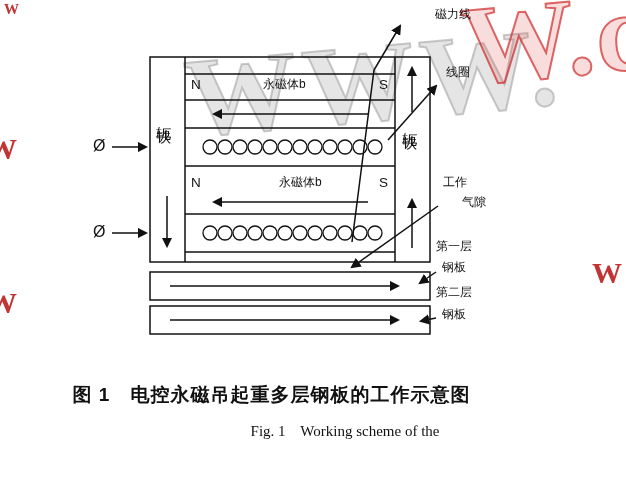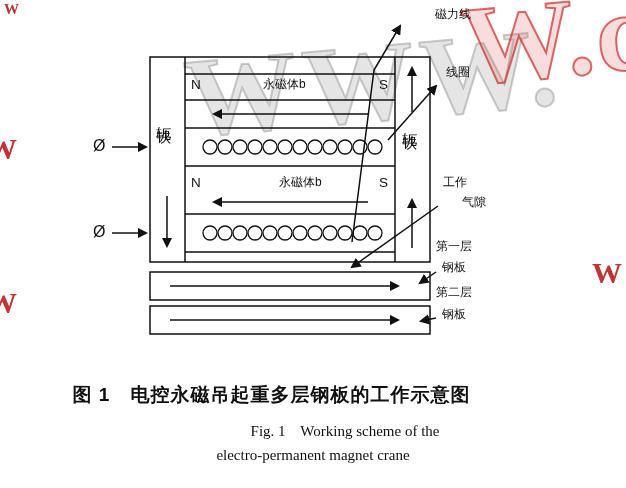--- a/index.html
+++ b/index.html
@@ -133,15 +133,14 @@
   <div class="lbl small" style="left:379px;top:176px;">S</div>
 
   <div class="lbl vert" style="left:156px;top:114px;">轭铁</div>
   <div class="lbl vert" style="left:402px;top:120px;">轭铁</div>
 
   <div class="lbl" style="left:93px;top:138px;font-size:16px;">Ø</div>
   <div class="lbl" style="left:93px;top:224px;font-size:16px;">Ø</div>
 
   <div class="cap-zh">图 1　电控永磁吊起重多层钢板的工作示意图</div>
   <div class="cap-en" style="top:423px;padding-left:32px;">Fig. 1    Working scheme of the</div>
-  <div class="cap-en" style="top:447px;">electro-permanent magnet crane</div>
 
 </div>
 
 </body></html>

